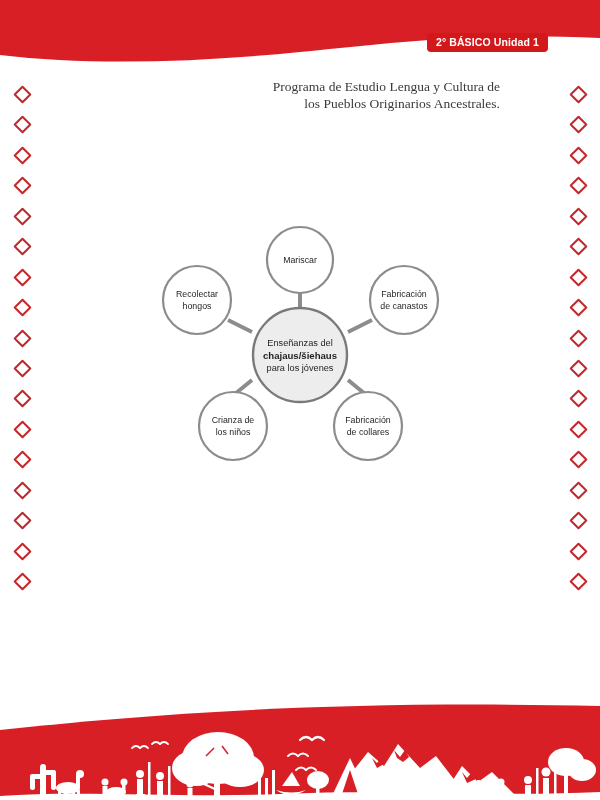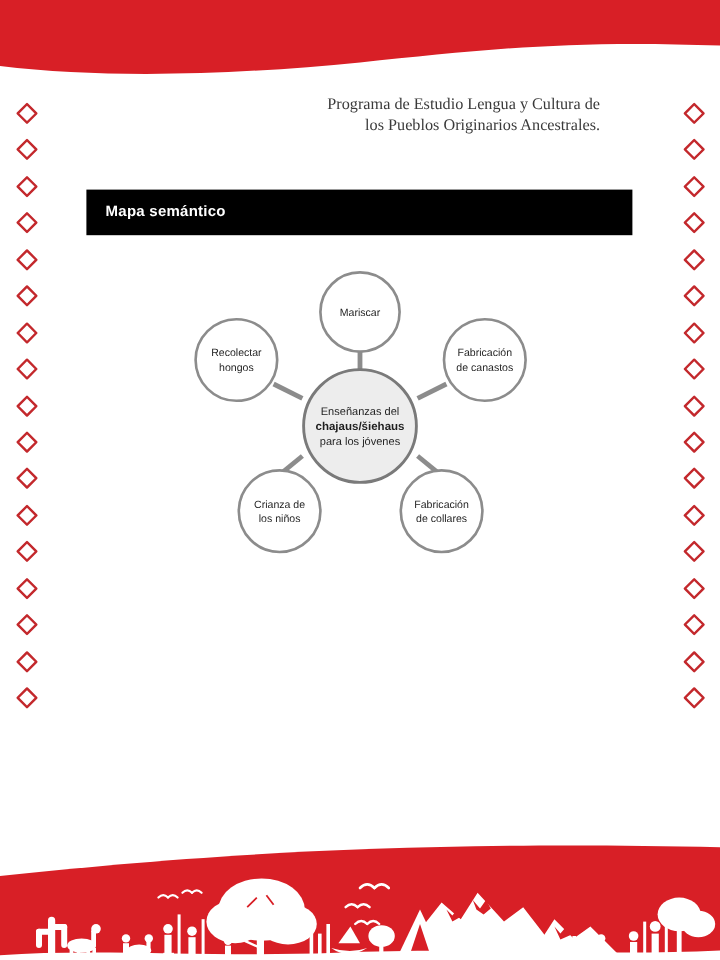--- a/index.html
+++ b/index.html
@@ -143,20 +143,21 @@
 <body>
 
 <div class="page">
 
   <div class="top-banner">
     <svg width="600" height="80" viewBox="0 0 600 80" xmlns="http://www.w3.org/2000/svg">
       <path d="M0,0 L600,0 L600,38 C470,33 400,42 300,52 C200,62 90,66 0,55 Z" fill="#d81f26"></path>
     </svg>
   </div>
 
+  <div class="unit-badge">2° BÁSICO Unidad 1</div>
 
   <div class="dot-col left">
     <span class="dot"></span>
     <span class="dot"></span>
     <span class="dot"></span>
     <span class="dot"></span>
     <span class="dot"></span>
     <span class="dot"></span>
     <span class="dot"></span>
     <span class="dot"></span>
@@ -189,23 +190,20 @@
     <span class="dot"></span>
     <span class="dot"></span>
     <span class="dot"></span>
   </div>
 
   <div class="doc-title">
     <div class="line1">Programa de Estudio Lengua y Cultura de</div>
     <div class="line2">los Pueblos Originarios Ancestrales.</div>
   </div>
 
-  <div class="section-bar">
-    <span class="label">Mapa semántico</span>
-  </div>
 
   <div class="diagram">
     <svg width="280" height="260" viewBox="0 0 280 260" xmlns="http://www.w3.org/2000/svg">
 
       <g stroke="#8c8c8c" stroke-width="4" fill="none">
         <line x1="140" y1="70" x2="140" y2="100"></line>
         <line x1="188" y1="110" x2="212" y2="98"></line>
         <line x1="188" y1="158" x2="210" y2="176"></line>
         <line x1="92" y1="158" x2="70" y2="176"></line>
         <line x1="92" y1="110" x2="68" y2="98"></line>

